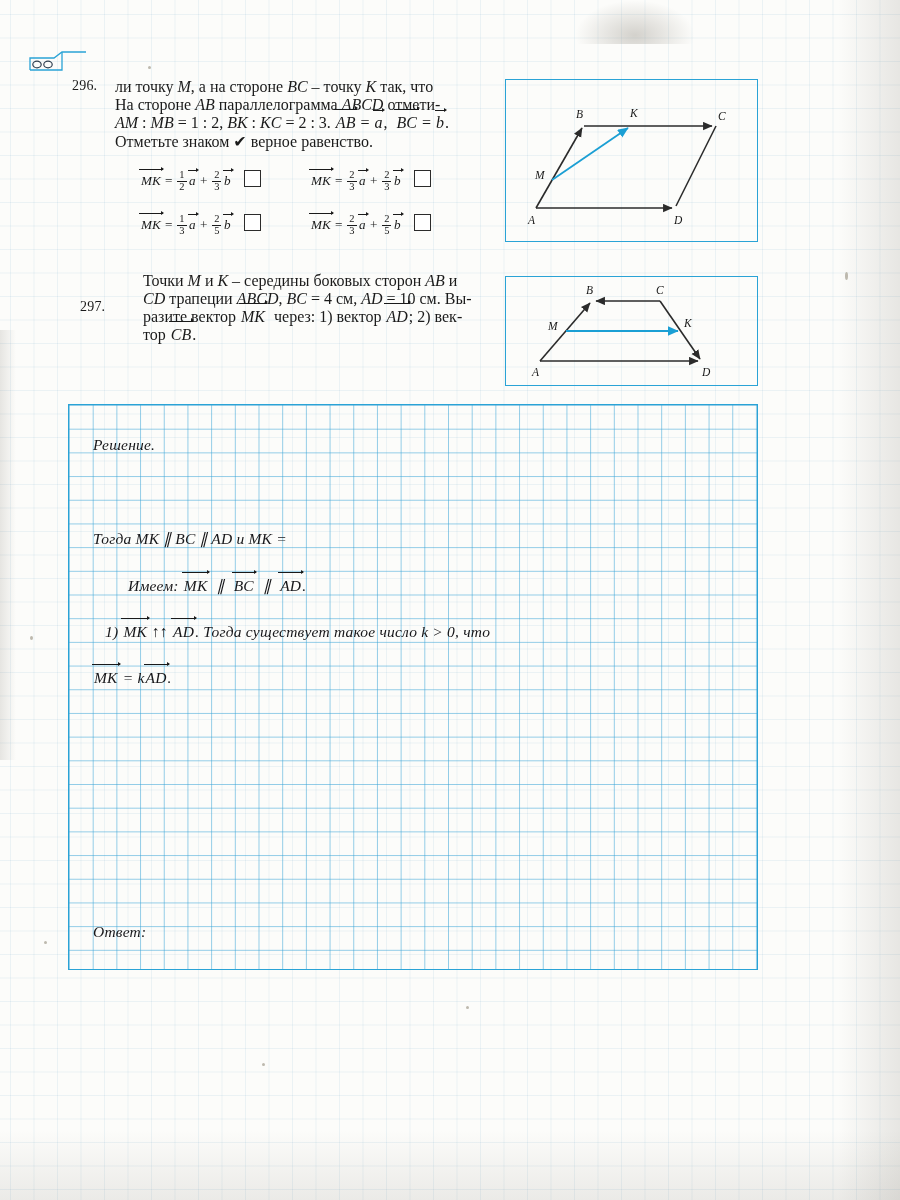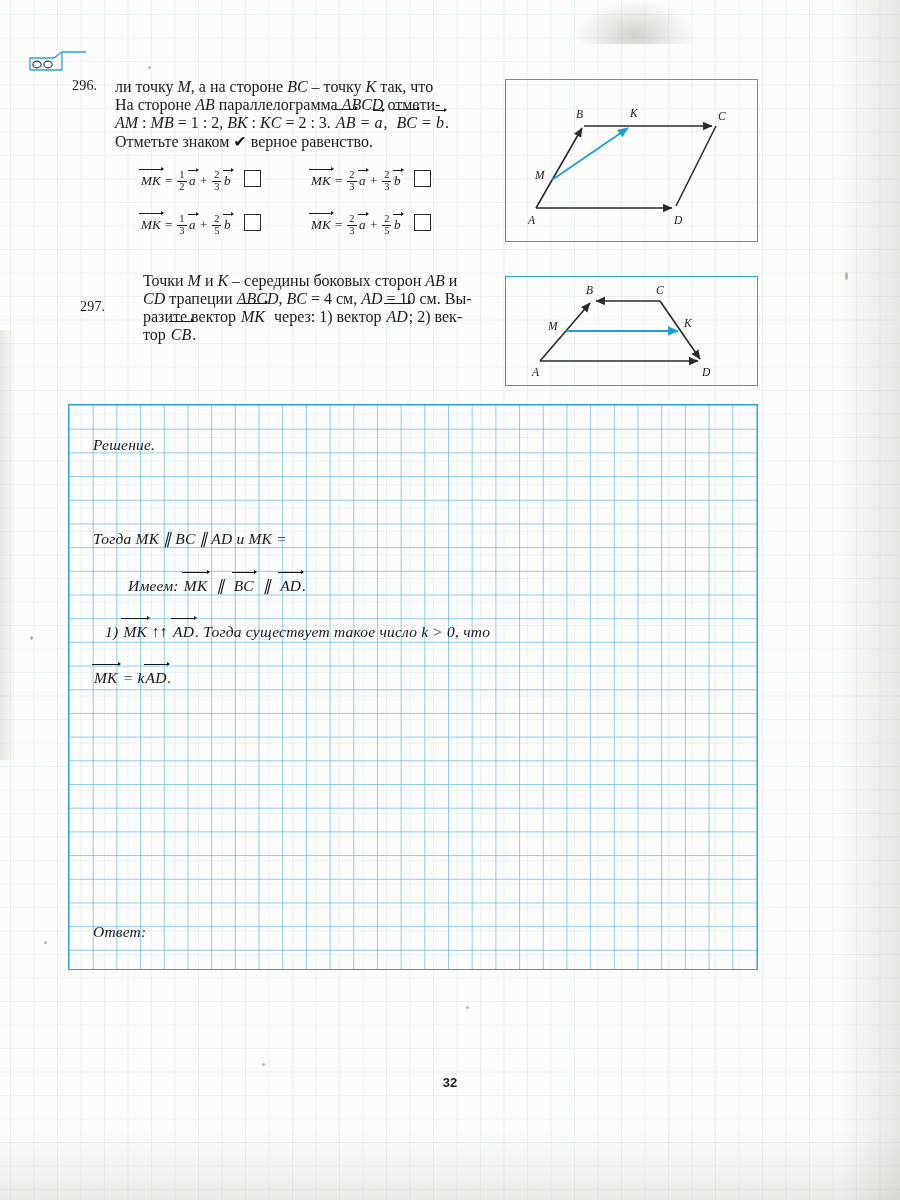--- a/index.html
+++ b/index.html
@@ -325,21 +325,20 @@
       1) <span class="vec" style="font-size:15.5px;">MK</span> ↑↑ <span class="vec" style="font-size:15.5px;">AD</span>. Тогда существует такое число k &gt; 0, что
     </div>
 
     <div class="hand" style="left:24px; top:264px;">
       <span class="vec" style="font-size:15.5px;">MK</span> = k<span class="vec" style="font-size:15.5px;">AD</span>.
     </div>
 
     <div class="hand" style="left:24px; top:518px;">Ответ:</div>
   </div>
 
-  <div class="page-num">32</div>
 
   <div class="scan-smudge"></div>
   <div class="scan-shade-right"></div>
   <div class="scan-shade-bottom"></div>
   <div class="scan-left-mark"></div>
   <div class="speck" style="left:148px; top:66px; width:3px; height:3px;"></div>
   <div class="speck" style="left:30px; top:636px; width:3px; height:4px;"></div>
   <div class="speck" style="left:44px; top:941px; width:3px; height:3px;"></div>
   <div class="speck" style="left:262px; top:1063px; width:3px; height:3px;"></div>
   <div class="speck" style="left:466px; top:1006px; width:3px; height:3px;"></div>

